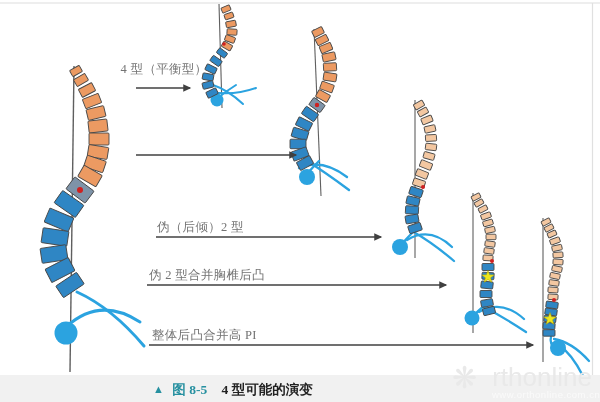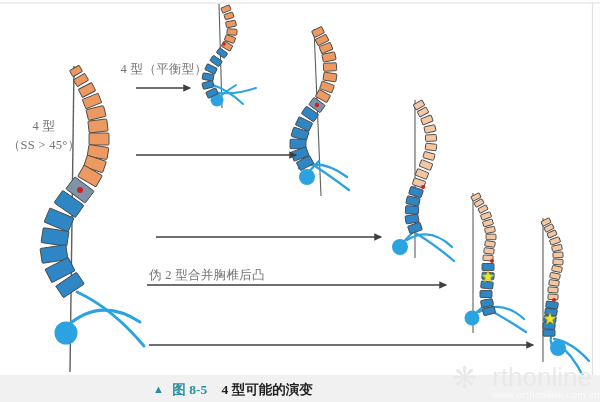--- a/index.html
+++ b/index.html
@@ -180,26 +180,24 @@
         <circle cx="554" cy="300" r="2" fill="#CF2020"></circle>
         <path d="M550.0,312.5L551.6,316.8L556.2,317.0L552.6,319.8L553.8,324.3L550.0,321.7L546.2,324.3L547.4,319.8L543.8,317.0L548.4,316.8Z" fill="#EDE71F" stroke="#b0a000" stroke-width="0.5"></path>
       </g>
       <line x1="136" y1="88" x2="190" y2="88" stroke="#404040" stroke-width="1.3" marker-end="url(#ah)"></line>
       <line x1="136" y1="155" x2="296" y2="155" stroke="#404040" stroke-width="1.3" marker-end="url(#ah)"></line>
       <line x1="156" y1="237" x2="381" y2="237" stroke="#404040" stroke-width="1.3" marker-end="url(#ah)"></line>
       <line x1="147" y1="285" x2="446" y2="285" stroke="#404040" stroke-width="1.3" marker-end="url(#ah)"></line>
       <line x1="149" y1="345" x2="533" y2="345" stroke="#404040" stroke-width="1.3" marker-end="url(#ah)"></line>
     </svg>
 
-  <div class="lbl src">
-    <div>4 型</div>
-    <div>（SS &gt; 45°）</div>
-  </div>
   <div class="lbl centered lbl-t1">4 型（平衡型）</div>
+  <div class="lbl lbl-t3">伪（后倾）2 型</div>
   <div class="lbl lbl-t4">伪 2 型合并胸椎后凸</div>
+  <div class="lbl lbl-t5">整体后凸合并高 PI</div>
 
   <div class="band"></div>
   <div class="caption">
     <span class="cap-marker accent">▲</span>
     <span class="cap-num accent">图 8-5</span>
     <span class="cap-title">4 型可能的演变</span>
   </div>
 
   <div class="wm">
     <span class="wm-gear">❋</span><span class="wm-brand">rthonline</span>

